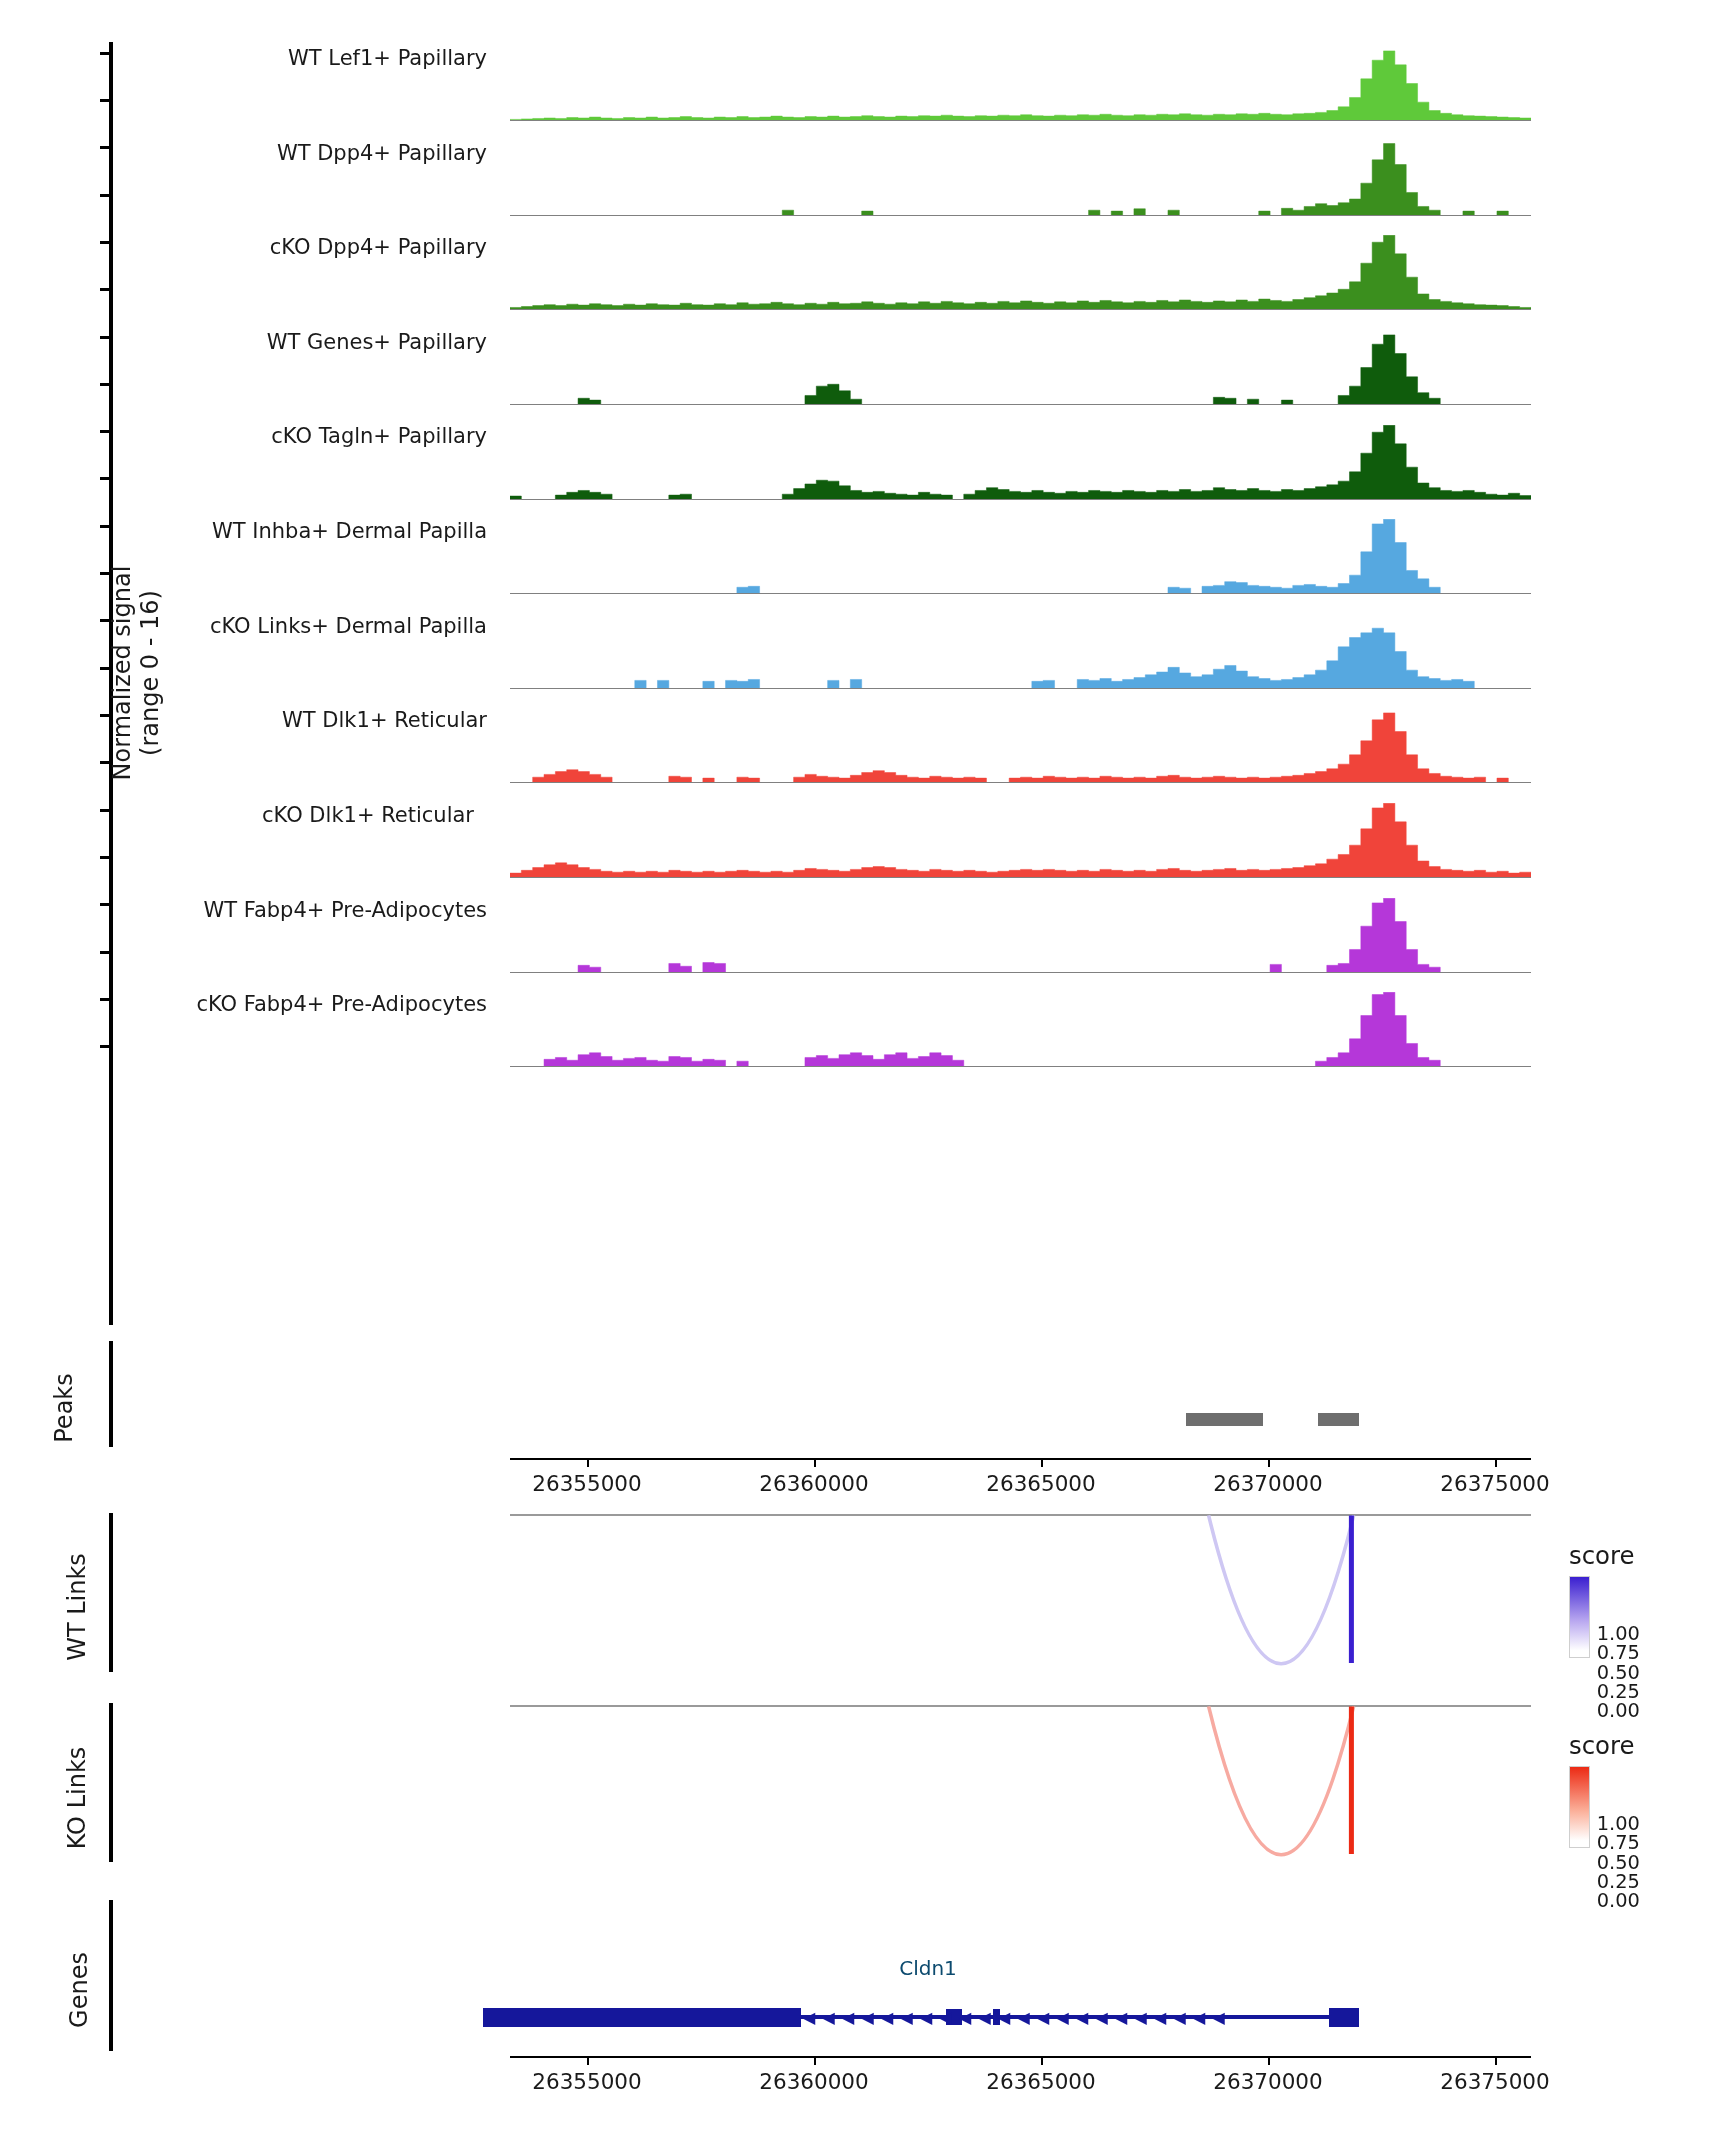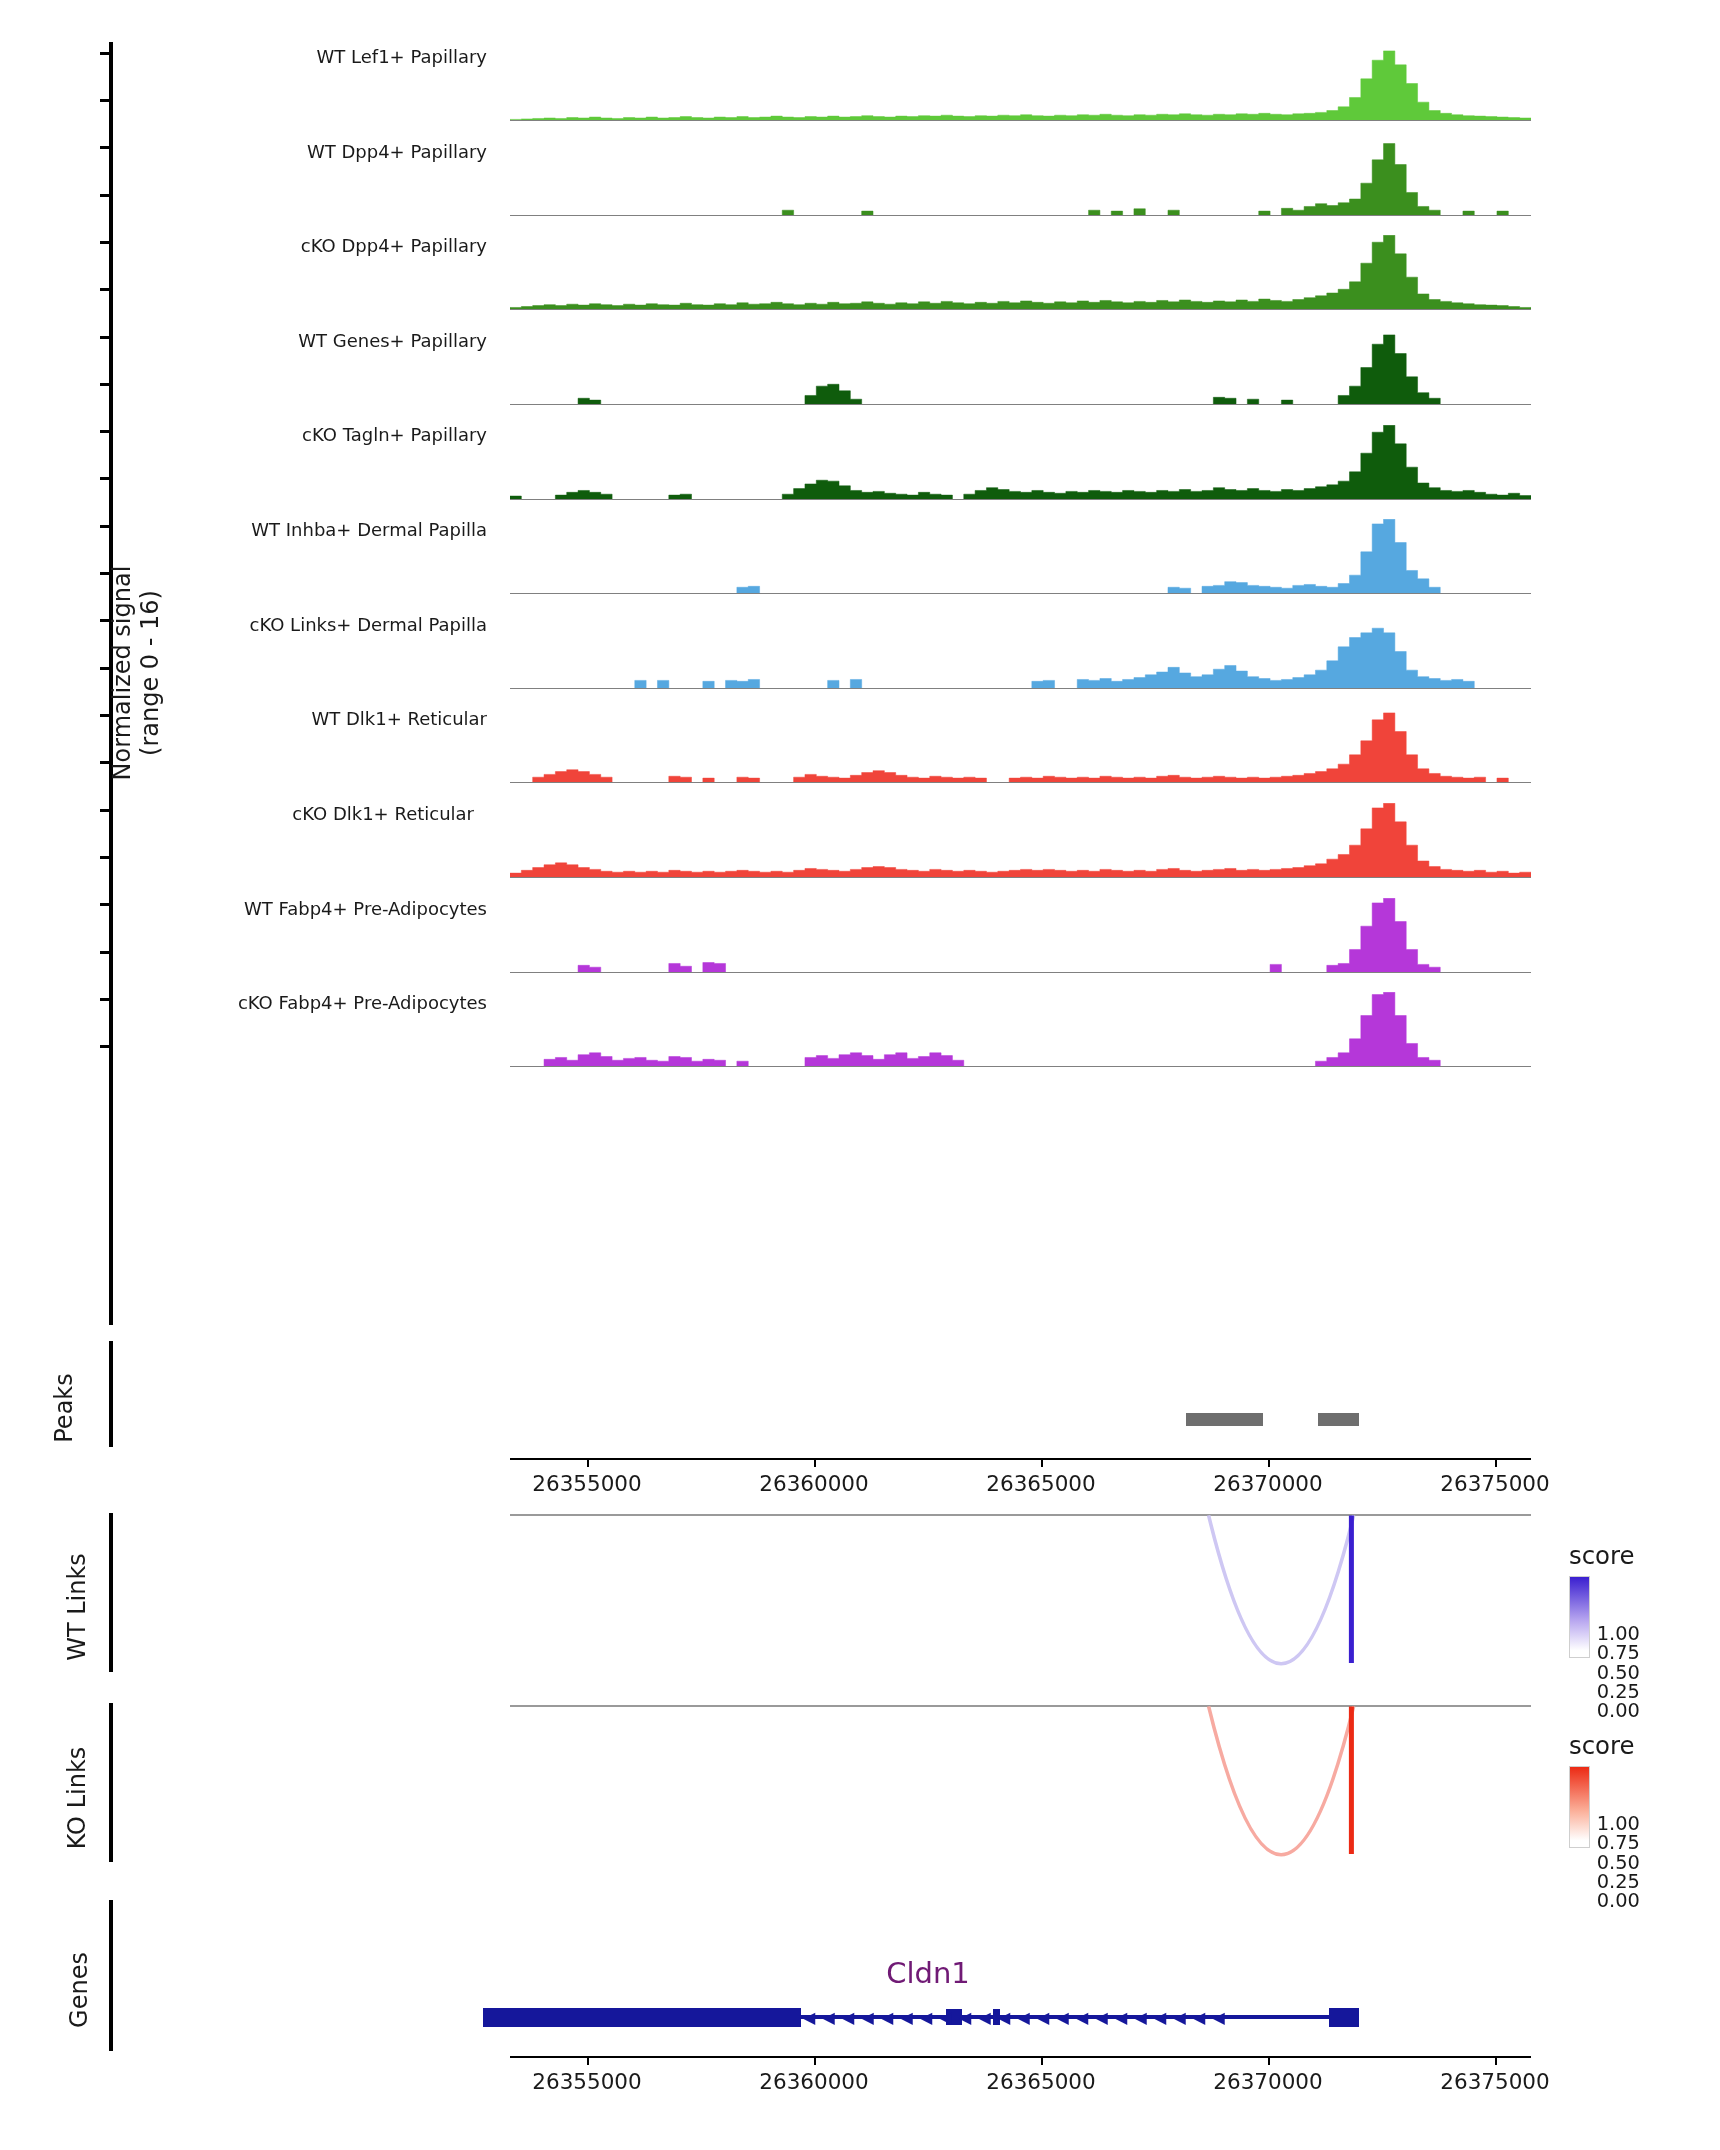--- a/index.html
+++ b/index.html
@@ -4,21 +4,21 @@
 <style>
   html, body { margin:0; padding:0; background:#ffffff; }
   body { width:1721px; height:2151px; font-family:"DejaVu Sans", sans-serif; color:#000; overflow:hidden; }
 
   #root { position:relative; width:1721px; height:2151px; }
 
   
   .spine { position:absolute; background:#000; }
   .track-label {
     position:absolute;
-    font-size:18px;
+    font-size:21px;
     text-align:right;
     white-space:nowrap;
     color:#1a1a1a;
   }
   .track-plot { position:absolute; }
   .track-baseline {
     position:absolute; left:0; right:0; bottom:0;
     height:1.4px; background:#808080;
   }
   .track-plot svg { display:block; }
@@ -56,21 +56,21 @@
   .legend { position:absolute; }
   .legend-title { font-size:24.4px; color:#1a1a1a; margin-bottom:5.7px; }
   .legend-row { display:flex; align-items:stretch; }
   .legend-bar { width:18.6px; height:80px; }
   .legend-bar.wt { background:linear-gradient(to top,#ffffff 0%,#ffffff 8%,#b9a8f0 45%,#3a1fd0 100%); border:0.7px solid #cfcfcf; }
   .legend-bar.ko { background:linear-gradient(to top,#ffffff 0%,#ffffff 8%,#fbb09a 45%,#ec2a14 100%); border:0.7px solid #cfcfcf; }
   .legend-ticks { display:flex; flex-direction:column; justify-content:space-between; margin-left:7.2px;margin-top:48px; }
   .legend-ticks span { font-size:19.4px; line-height:1; color:#1a1a1a; }
 
   
-  .gene-name { position:absolute; font-size:29px; transform:translateX(-50%); color:#701a75; }
+  .gene-name { position:absolute; font-size:20px; transform:translateX(-50%); color:#0c4a6e; }
   .gene-body { position:absolute; background:#15179b; }
   .gene-line { position:absolute; background:#15179b; }
   .gene-arrows { position:absolute; font-size:16px; color:#15179b; letter-spacing:7.2px; white-space:nowrap; }
   .tick-mini { position:absolute; background:#000; width:2.2px; height:8.6px; }
 </style>
 </head>
 <body>
 
 <div id="root">
 

